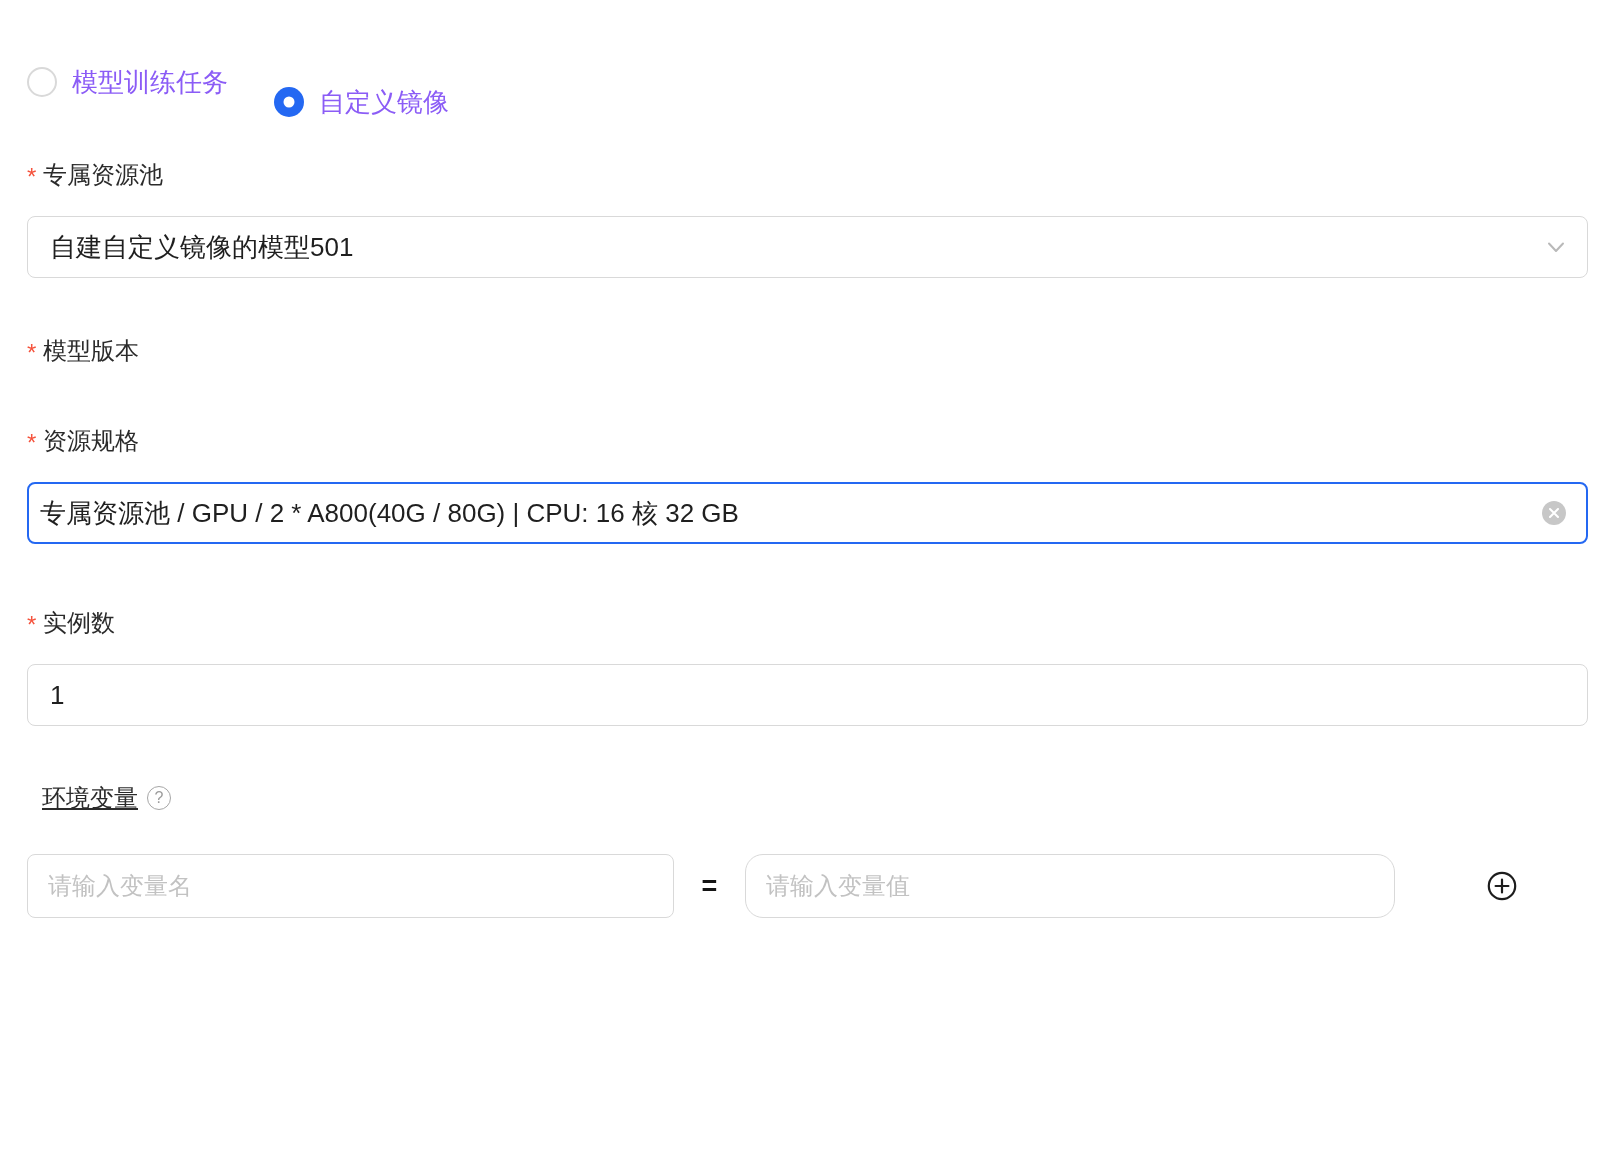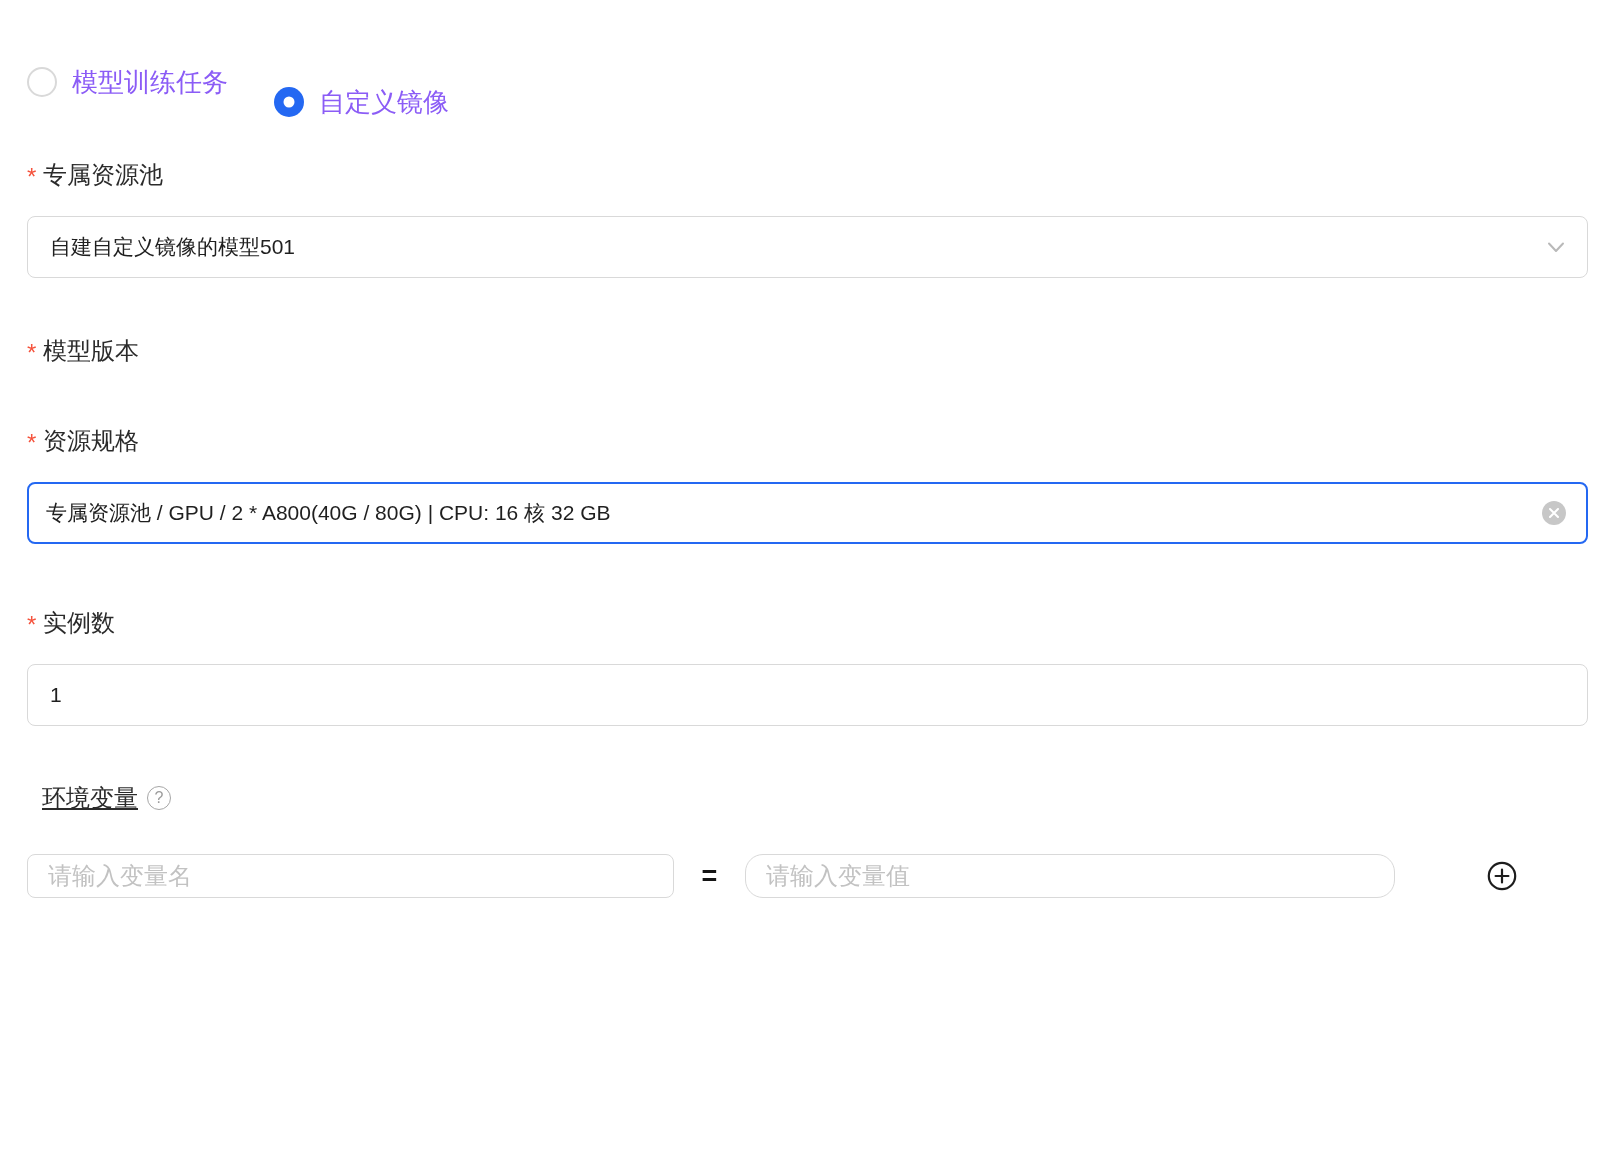--- a/index.html
+++ b/index.html
@@ -83,26 +83,26 @@
     margin-top: 24px;
     height: 62px;
     width: 100%;
     border: 1px solid #d9d9d9;
     border-radius: 8px;
     background: #fff;
     display: flex;
     align-items: center;
     justify-content: space-between;
     padding: 0 20px 0 22px;
-    font-size: 21px;
+    font-size: 26px;
     color: #1f1f1f;
   }
   .control.focused {
     border: 2px solid #2468F2;
-    padding-left: 17px;
+    padding-left: 11px;
   }
   .control .value { white-space: nowrap; overflow: hidden; }
   input.control {
     display: block;
     outline: none;
     font-family: "Liberation Sans", "DejaVu Sans", sans-serif;
   }
   .chevron-icon, .clear-icon { flex: 0 0 auto; margin-left: 12px; }
   .clear-icon { cursor: pointer; }
   
@@ -124,21 +124,21 @@
     font-size: 16px;
     color: #9c9c9c;
     cursor: pointer;
   }
   .env-row {
     display: flex;
     align-items: center;
     margin-top: 40px;
   }
   .env-input {
-    height: 44px;
+    height: 64px;
     border: 1px solid #d9d9d9;
     border-radius: 8px;
     padding: 0 20px;
     font-size: 24px;
     color: #1f1f1f;
     outline: none;
     background: #fff;
     font-family: "Liberation Sans", "DejaVu Sans", sans-serif;
   }
   .env-input::placeholder { color: #c2c2c2; }

